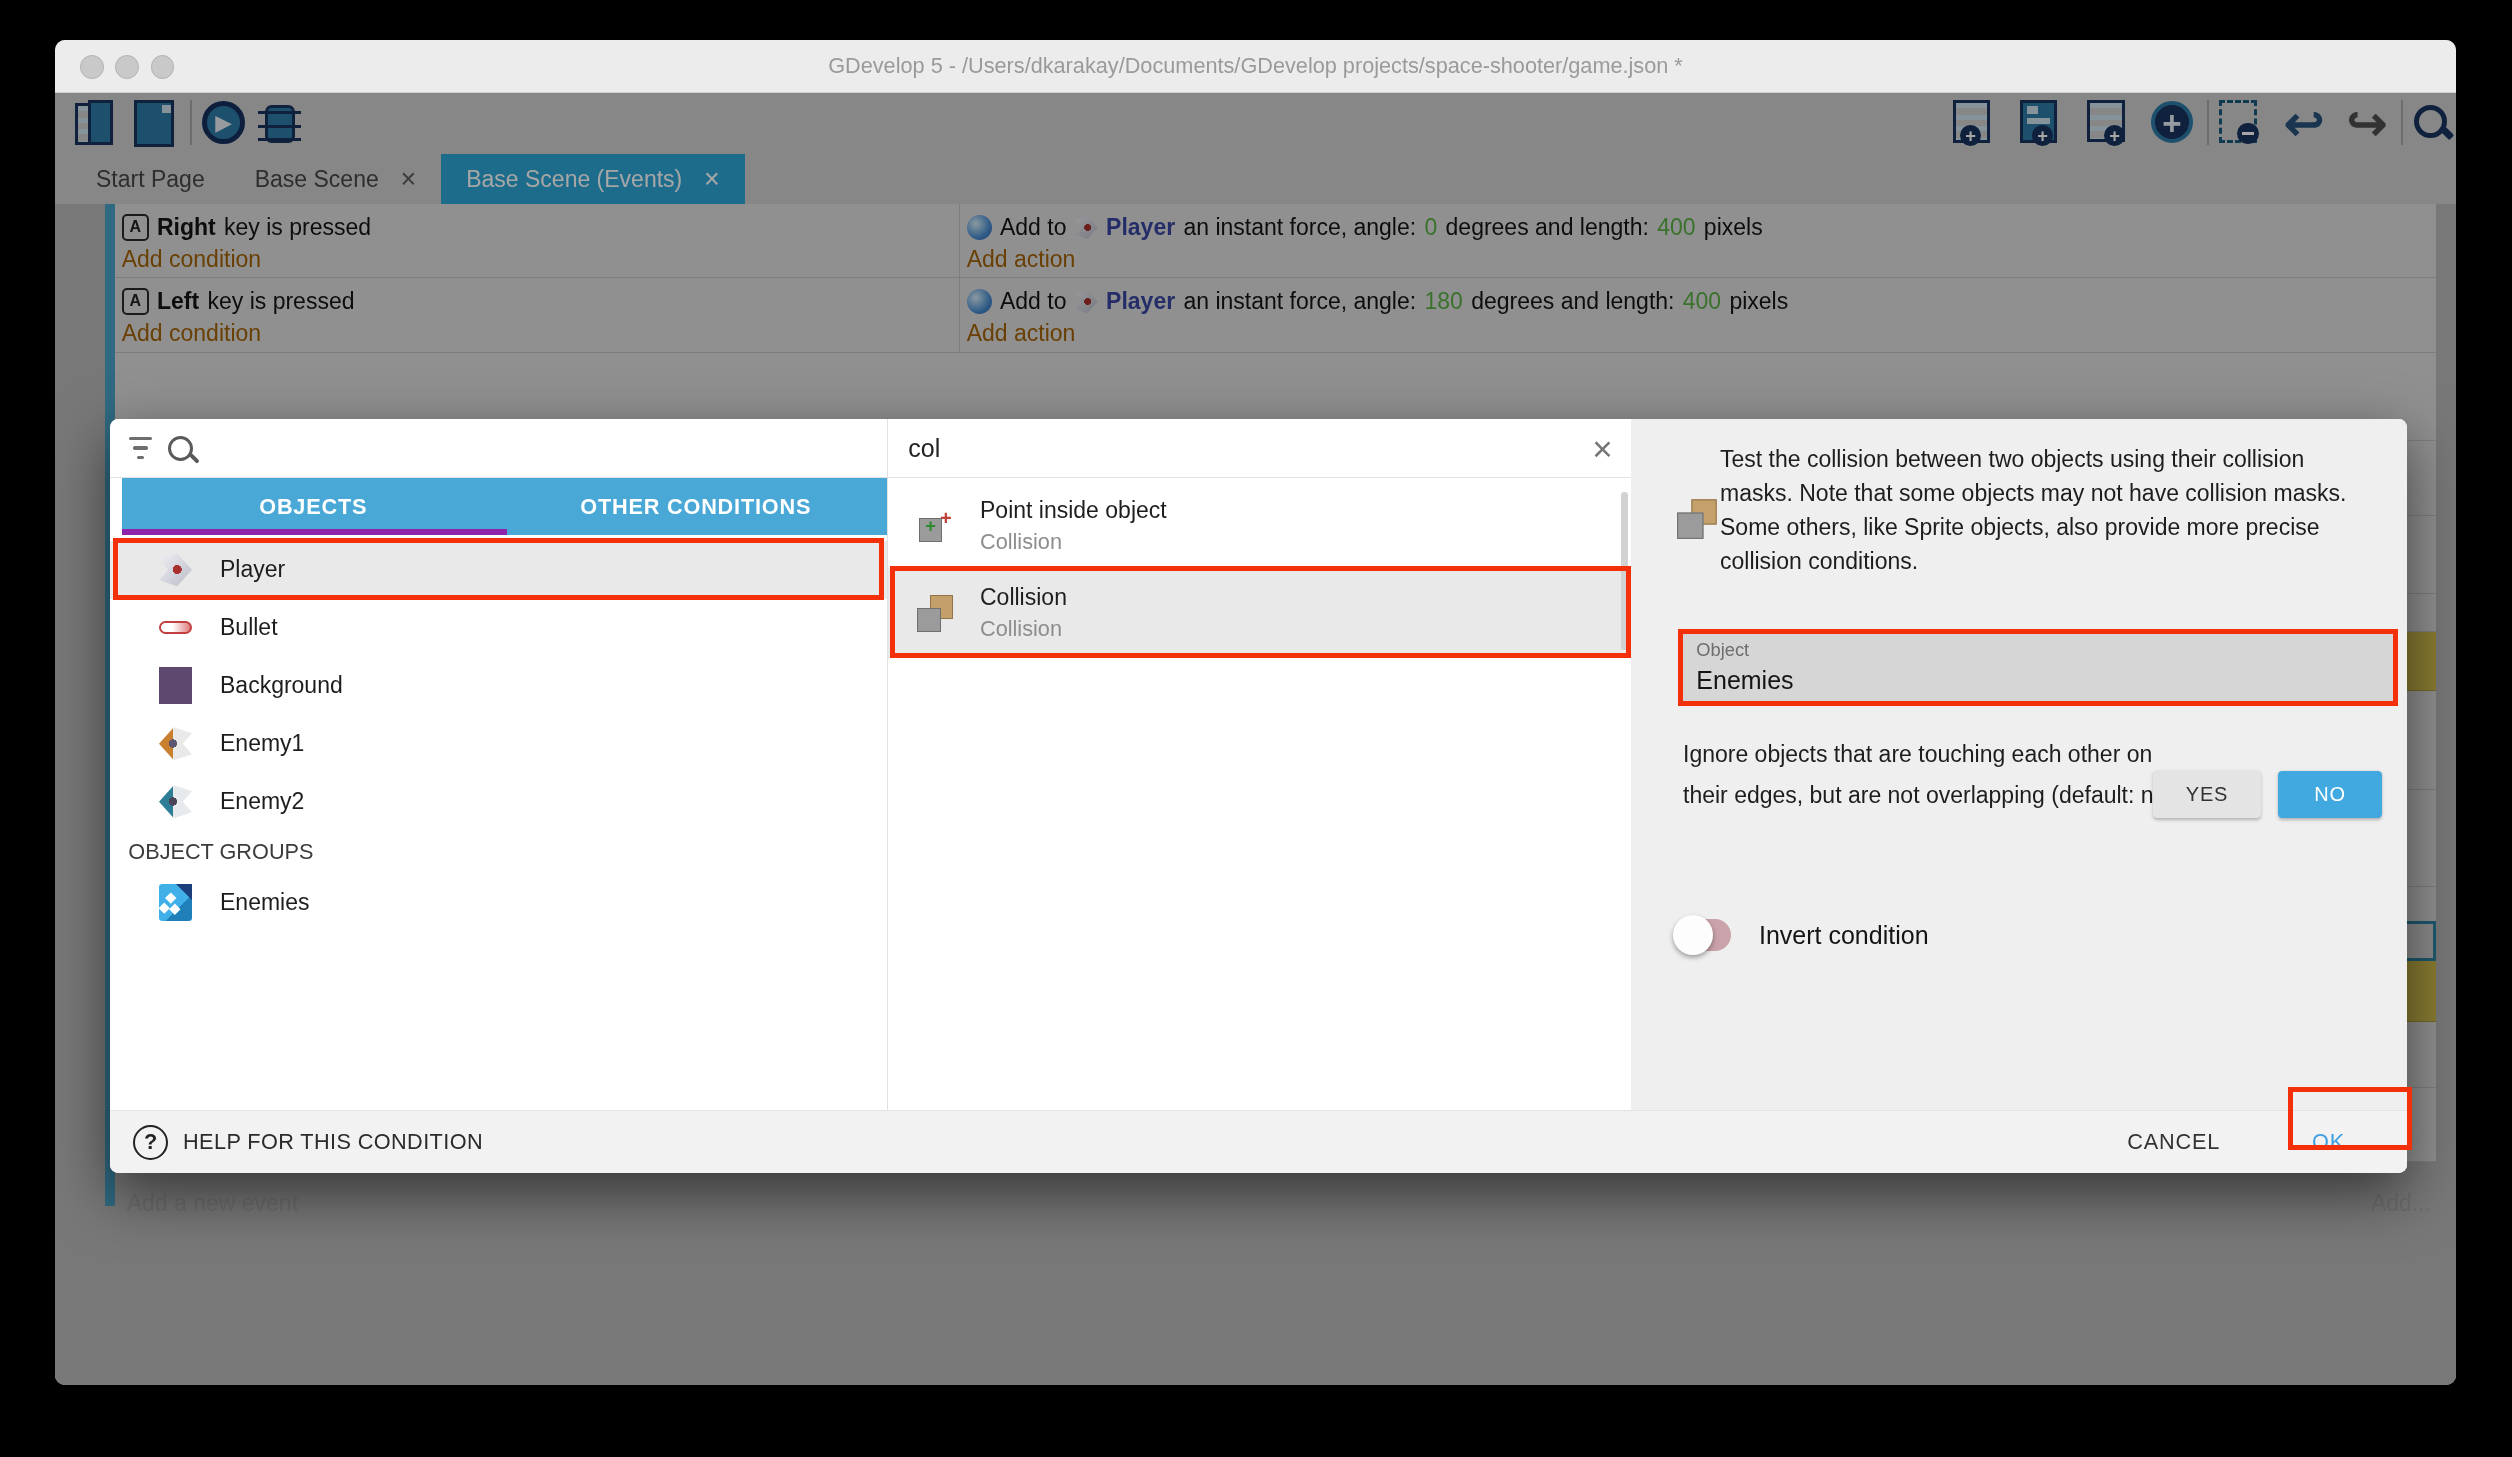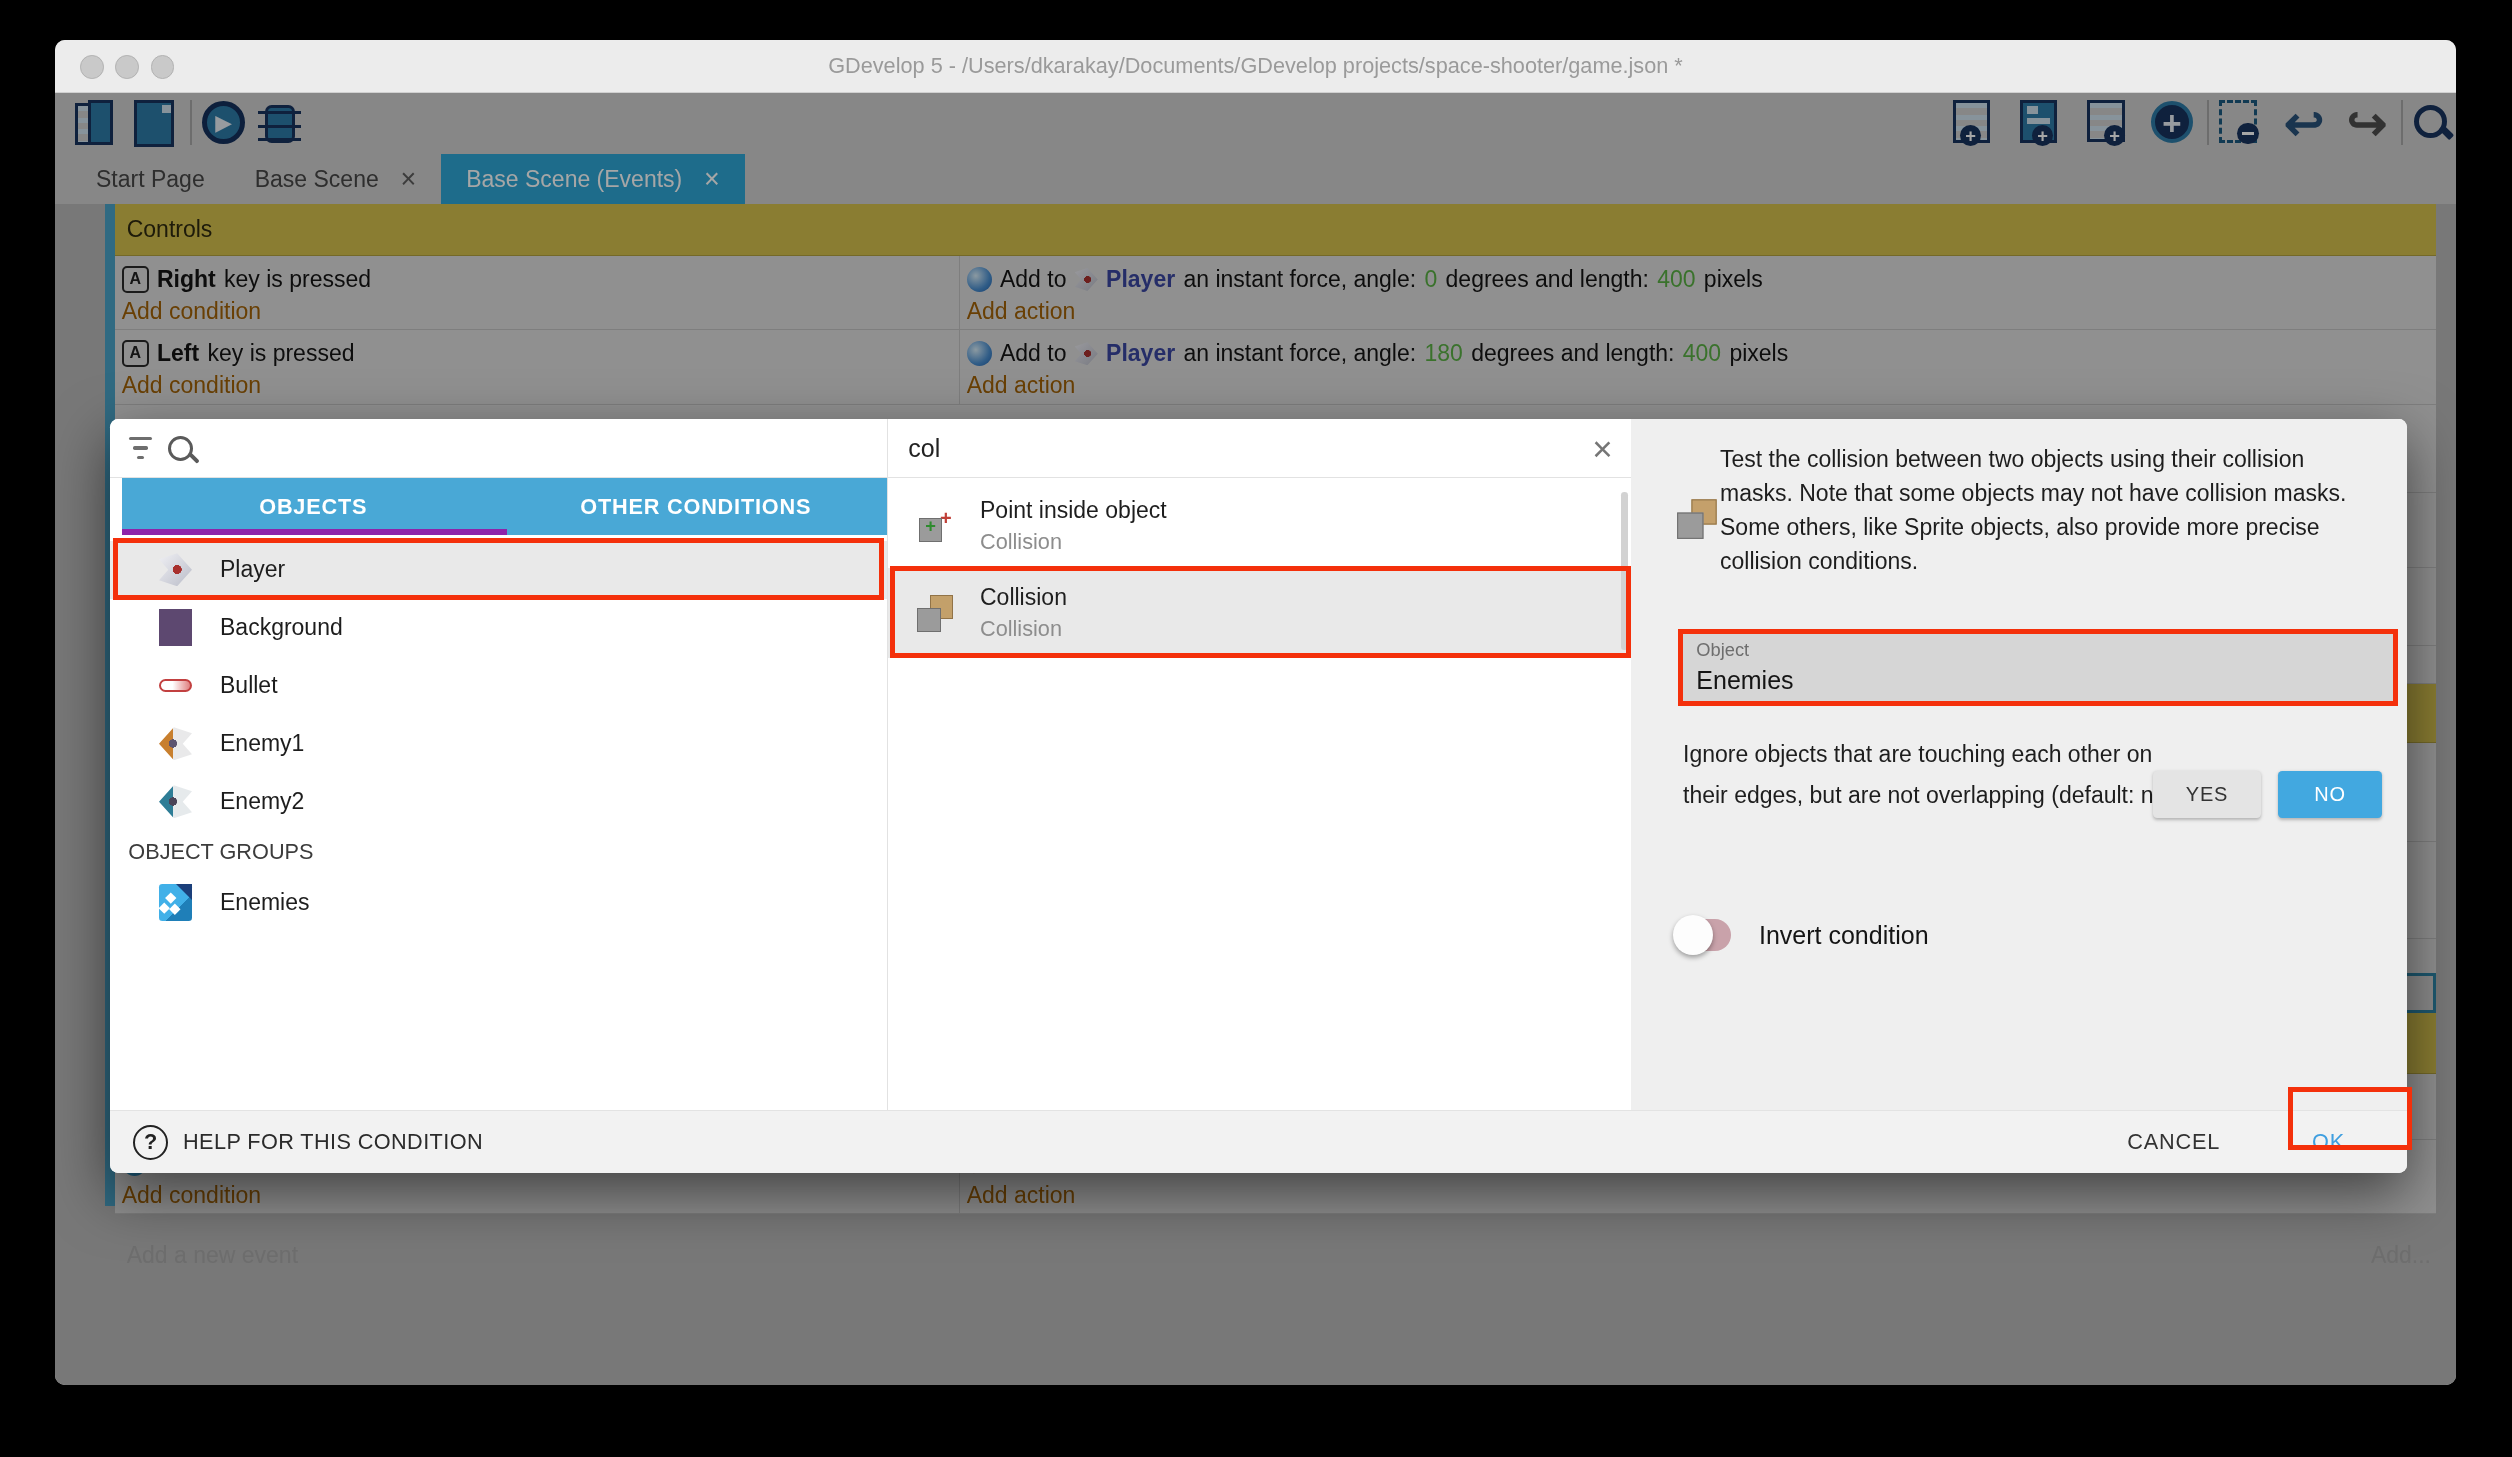--- a/index.html
+++ b/index.html
@@ -236,21 +236,20 @@
       <div class="tab active">
         <span>Base Scene (Events)</span>
         <span class="x">×</span>
       </div>
     </div>
 
     <div class="events">
       <div class="strip"></div>
       <div class="sheet">
 
-        <div class="controlsbar">Controls</div>
 
         <div class="erow">
           <div class="ecl">
             <div class="eline">
               <span class="ei-key">A</span>
               <b>Right</b>
               <span>key is pressed</span>
             </div>
             <div class="ph">Add condition</div>
           </div>
@@ -360,29 +359,29 @@
           </div>
           <div class="dlist">
             <div class="orow sel">
               <span class="oicon">
                     <span class="oi-player"></span>
                   </span>
               <span>Player</span>
             </div>
             <div class="orow">
               <span class="oicon">
+                    <span class="oi-bullet"></span>
+                  </span>
+              <span>Bullet</span>
+            </div>
+            <div class="orow">
+              <span class="oicon">
                     <span class="oi-bg"></span>
                   </span>
               <span>Background</span>
-            </div>
-            <div class="orow">
-              <span class="oicon">
-                    <span class="oi-bullet"></span>
-                  </span>
-              <span>Bullet</span>
             </div>
             <div class="orow">
               <span class="oicon">
                     <span class="eship oi-e1"></span>
                   </span>
               <span>Enemy1</span>
             </div>
             <div class="orow">
               <span class="oicon">
                     <span class="eship oi-e2"></span>

